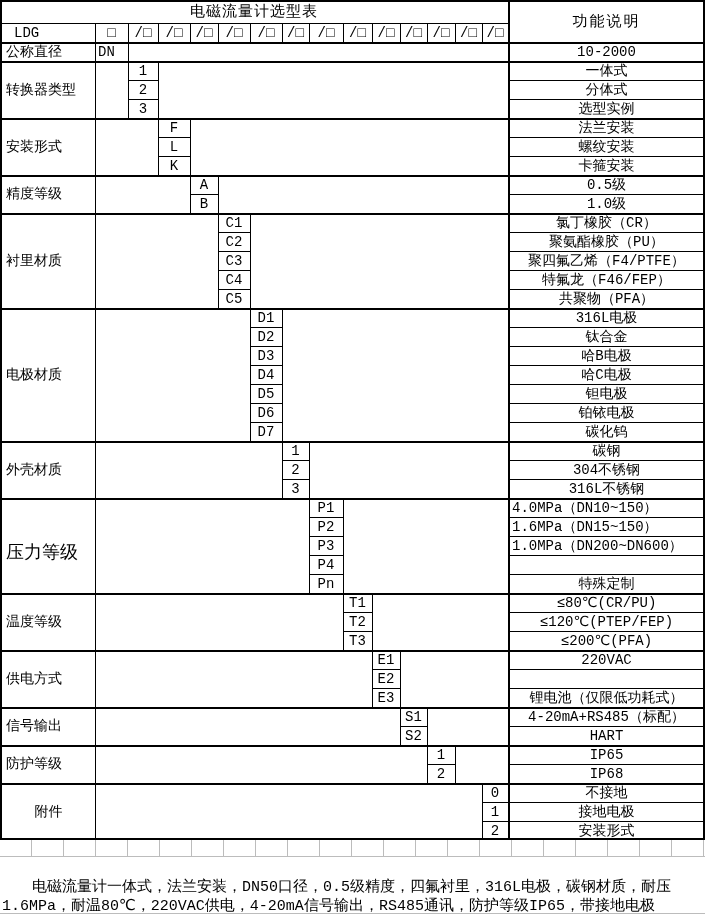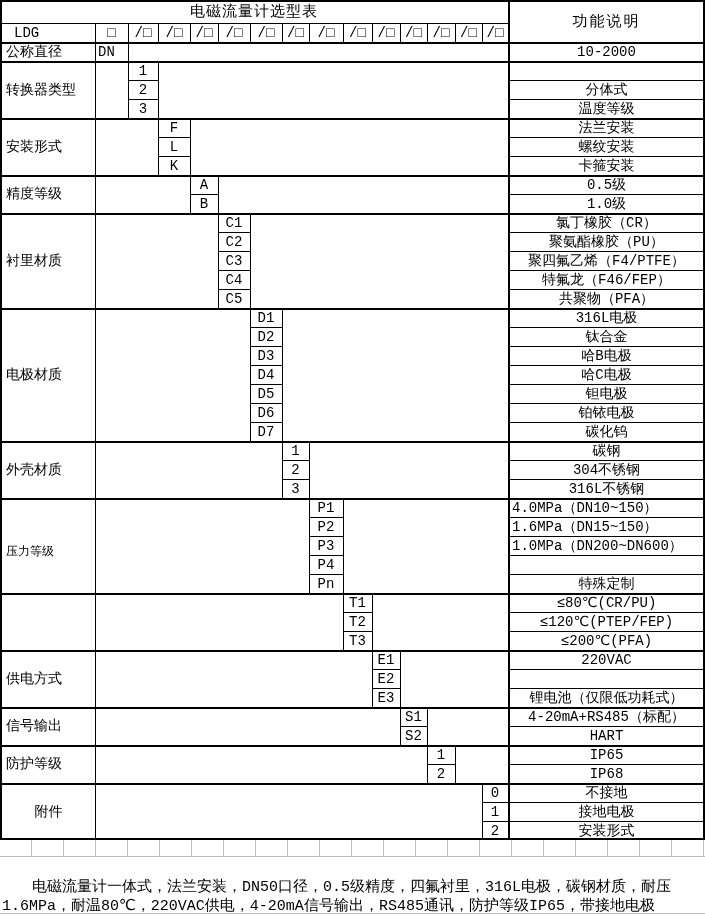--- a/index.html
+++ b/index.html
@@ -62,28 +62,29 @@
       <div style="position: absolute; box-sizing: border-box; left: 2px; top: 42px; width: 701px; height: 2px; background: rgb(0, 0, 0);"></div>
       <div style="position: absolute; box-sizing: border-box; left: 2px; top: 42px; width: 93px; height: 19px; font-size: 14px; padding-left: 4px; display: flex; align-items: center; white-space: nowrap; justify-content: flex-start;">公称直径</div>
       <div style="position: absolute; box-sizing: border-box; left: 128px; top: 42px; width: 1px; height: 19px; background: rgb(0, 0, 0);"></div>
       <div style="position: absolute; box-sizing: border-box; left: 95px; top: 42px; width: 33px; height: 19px; font-size: 14px; display: flex; align-items: center; white-space: nowrap; font-family: &quot;Liberation Mono&quot;, &quot;DejaVu Sans Mono&quot;, &quot;DejaVu Sans&quot;, sans-serif; justify-content: flex-start; padding-left: 3px;">DN</div>
       <div style="position: absolute; box-sizing: border-box; left: 510px; top: 42px; width: 193px; height: 19px; font-size: 14px; display: flex; align-items: center; white-space: nowrap; font-family: &quot;Liberation Mono&quot;, &quot;DejaVu Sans Mono&quot;, &quot;DejaVu Sans&quot;, sans-serif; justify-content: center;">10-2000</div>
       <div style="position: absolute; box-sizing: border-box; left: 2px; top: 61px; width: 701px; height: 2px; background: rgb(0, 0, 0);"></div>
       <div style="position: absolute; box-sizing: border-box; left: 2px; top: 61px; width: 93px; height: 57px; font-size: 14px; padding-left: 4px; display: flex; align-items: center; white-space: nowrap; justify-content: flex-start;">转换器类型</div>
       <div style="position: absolute; box-sizing: border-box; left: 128px; top: 61px; width: 1px; height: 57px; background: rgb(0, 0, 0);"></div>
       <div style="position: absolute; box-sizing: border-box; left: 158px; top: 61px; width: 1px; height: 57px; background: rgb(0, 0, 0);"></div>
       <div style="position: absolute; box-sizing: border-box; left: 128px; top: 61px; width: 30px; height: 19px; font-size: 14px; display: flex; align-items: center; white-space: nowrap; font-family: &quot;Liberation Mono&quot;, &quot;DejaVu Sans Mono&quot;, &quot;DejaVu Sans&quot;, sans-serif; justify-content: center;">1</div>
+      <div style="position: absolute; box-sizing: border-box; left: 510px; top: 61px; width: 193px; height: 19px; font-size: 14px; display: flex; align-items: center; white-space: nowrap; font-family: &quot;Liberation Mono&quot;, &quot;DejaVu Sans Mono&quot;, &quot;DejaVu Sans&quot;, sans-serif; justify-content: center;">一体式</div>
       <div style="position: absolute; box-sizing: border-box; left: 128px; top: 80px; width: 30px; height: 1px; background: rgb(0, 0, 0);"></div>
       <div style="position: absolute; box-sizing: border-box; left: 510px; top: 80px; width: 193px; height: 1px; background: rgb(0, 0, 0);"></div>
       <div style="position: absolute; box-sizing: border-box; left: 128px; top: 80px; width: 30px; height: 19px; font-size: 14px; display: flex; align-items: center; white-space: nowrap; font-family: &quot;Liberation Mono&quot;, &quot;DejaVu Sans Mono&quot;, &quot;DejaVu Sans&quot;, sans-serif; justify-content: center;">2</div>
       <div style="position: absolute; box-sizing: border-box; left: 510px; top: 80px; width: 193px; height: 19px; font-size: 14px; display: flex; align-items: center; white-space: nowrap; font-family: &quot;Liberation Mono&quot;, &quot;DejaVu Sans Mono&quot;, &quot;DejaVu Sans&quot;, sans-serif; justify-content: center;">分体式</div>
       <div style="position: absolute; box-sizing: border-box; left: 128px; top: 99px; width: 30px; height: 1px; background: rgb(0, 0, 0);"></div>
       <div style="position: absolute; box-sizing: border-box; left: 510px; top: 99px; width: 193px; height: 1px; background: rgb(0, 0, 0);"></div>
       <div style="position: absolute; box-sizing: border-box; left: 128px; top: 99px; width: 30px; height: 19px; font-size: 14px; display: flex; align-items: center; white-space: nowrap; font-family: &quot;Liberation Mono&quot;, &quot;DejaVu Sans Mono&quot;, &quot;DejaVu Sans&quot;, sans-serif; justify-content: center;">3</div>
-      <div style="position: absolute; box-sizing: border-box; left: 510px; top: 99px; width: 193px; height: 19px; font-size: 14px; display: flex; align-items: center; white-space: nowrap; font-family: &quot;Liberation Mono&quot;, &quot;DejaVu Sans Mono&quot;, &quot;DejaVu Sans&quot;, sans-serif; justify-content: center;">温度等级</div>
+      <div style="position: absolute; box-sizing: border-box; left: 510px; top: 99px; width: 193px; height: 19px; font-size: 14px; display: flex; align-items: center; white-space: nowrap; font-family: &quot;Liberation Mono&quot;, &quot;DejaVu Sans Mono&quot;, &quot;DejaVu Sans&quot;, sans-serif; justify-content: center;">选型实例</div>
       <div style="position: absolute; box-sizing: border-box; left: 2px; top: 118px; width: 701px; height: 2px; background: rgb(0, 0, 0);"></div>
       <div style="position: absolute; box-sizing: border-box; left: 2px; top: 118px; width: 93px; height: 57px; font-size: 14px; padding-left: 4px; display: flex; align-items: center; white-space: nowrap; justify-content: flex-start;">安装形式</div>
       <div style="position: absolute; box-sizing: border-box; left: 158px; top: 118px; width: 1px; height: 57px; background: rgb(0, 0, 0);"></div>
       <div style="position: absolute; box-sizing: border-box; left: 190px; top: 118px; width: 1px; height: 57px; background: rgb(0, 0, 0);"></div>
       <div style="position: absolute; box-sizing: border-box; left: 158px; top: 118px; width: 32px; height: 19px; font-size: 14px; display: flex; align-items: center; white-space: nowrap; font-family: &quot;Liberation Mono&quot;, &quot;DejaVu Sans Mono&quot;, &quot;DejaVu Sans&quot;, sans-serif; justify-content: center;">F</div>
       <div style="position: absolute; box-sizing: border-box; left: 510px; top: 118px; width: 193px; height: 19px; font-size: 14px; display: flex; align-items: center; white-space: nowrap; font-family: &quot;Liberation Mono&quot;, &quot;DejaVu Sans Mono&quot;, &quot;DejaVu Sans&quot;, sans-serif; justify-content: center;">法兰安装</div>
       <div style="position: absolute; box-sizing: border-box; left: 158px; top: 137px; width: 32px; height: 1px; background: rgb(0, 0, 0);"></div>
       <div style="position: absolute; box-sizing: border-box; left: 510px; top: 137px; width: 193px; height: 1px; background: rgb(0, 0, 0);"></div>
       <div style="position: absolute; box-sizing: border-box; left: 158px; top: 137px; width: 32px; height: 19px; font-size: 14px; display: flex; align-items: center; white-space: nowrap; font-family: &quot;Liberation Mono&quot;, &quot;DejaVu Sans Mono&quot;, &quot;DejaVu Sans&quot;, sans-serif; justify-content: center;">L</div>
       <div style="position: absolute; box-sizing: border-box; left: 510px; top: 137px; width: 193px; height: 19px; font-size: 14px; display: flex; align-items: center; white-space: nowrap; font-family: &quot;Liberation Mono&quot;, &quot;DejaVu Sans Mono&quot;, &quot;DejaVu Sans&quot;, sans-serif; justify-content: center;">螺纹安装</div>
@@ -161,41 +162,42 @@
       <div style="position: absolute; box-sizing: border-box; left: 510px; top: 441px; width: 193px; height: 19px; font-size: 14px; display: flex; align-items: center; white-space: nowrap; font-family: &quot;Liberation Mono&quot;, &quot;DejaVu Sans Mono&quot;, &quot;DejaVu Sans&quot;, sans-serif; justify-content: center;">碳钢</div>
       <div style="position: absolute; box-sizing: border-box; left: 282px; top: 460px; width: 27px; height: 1px; background: rgb(0, 0, 0);"></div>
       <div style="position: absolute; box-sizing: border-box; left: 510px; top: 460px; width: 193px; height: 1px; background: rgb(0, 0, 0);"></div>
       <div style="position: absolute; box-sizing: border-box; left: 282px; top: 460px; width: 27px; height: 19px; font-size: 14px; display: flex; align-items: center; white-space: nowrap; font-family: &quot;Liberation Mono&quot;, &quot;DejaVu Sans Mono&quot;, &quot;DejaVu Sans&quot;, sans-serif; justify-content: center;">2</div>
       <div style="position: absolute; box-sizing: border-box; left: 510px; top: 460px; width: 193px; height: 19px; font-size: 14px; display: flex; align-items: center; white-space: nowrap; font-family: &quot;Liberation Mono&quot;, &quot;DejaVu Sans Mono&quot;, &quot;DejaVu Sans&quot;, sans-serif; justify-content: center;">304不锈钢</div>
       <div style="position: absolute; box-sizing: border-box; left: 282px; top: 479px; width: 27px; height: 1px; background: rgb(0, 0, 0);"></div>
       <div style="position: absolute; box-sizing: border-box; left: 510px; top: 479px; width: 193px; height: 1px; background: rgb(0, 0, 0);"></div>
       <div style="position: absolute; box-sizing: border-box; left: 282px; top: 479px; width: 27px; height: 19px; font-size: 14px; display: flex; align-items: center; white-space: nowrap; font-family: &quot;Liberation Mono&quot;, &quot;DejaVu Sans Mono&quot;, &quot;DejaVu Sans&quot;, sans-serif; justify-content: center;">3</div>
       <div style="position: absolute; box-sizing: border-box; left: 510px; top: 479px; width: 193px; height: 19px; font-size: 14px; display: flex; align-items: center; white-space: nowrap; font-family: &quot;Liberation Mono&quot;, &quot;DejaVu Sans Mono&quot;, &quot;DejaVu Sans&quot;, sans-serif; justify-content: center;">316L不锈钢</div>
       <div style="position: absolute; box-sizing: border-box; left: 2px; top: 498px; width: 701px; height: 2px; background: rgb(0, 0, 0);"></div>
-      <div style="position: absolute; box-sizing: border-box; left: 2px; top: 498px; width: 93px; height: 107px; font-size: 12px; padding-left: 4px; display: flex; align-items: center; white-space: nowrap; justify-content: flex-start;">压力等级</div>
+      <div style="position: absolute; box-sizing: border-box; left: 2px; top: 498px; width: 93px; height: 107px; font-size: 18px; padding-left: 4px; display: flex; align-items: center; white-space: nowrap; justify-content: flex-start;">压力等级</div>
       <div style="position: absolute; box-sizing: border-box; left: 309px; top: 498px; width: 1px; height: 95px; background: rgb(0, 0, 0);"></div>
       <div style="position: absolute; box-sizing: border-box; left: 343px; top: 498px; width: 1px; height: 95px; background: rgb(0, 0, 0);"></div>
       <div style="position: absolute; box-sizing: border-box; left: 309px; top: 498px; width: 34px; height: 19px; font-size: 14px; display: flex; align-items: center; white-space: nowrap; font-family: &quot;Liberation Mono&quot;, &quot;DejaVu Sans Mono&quot;, &quot;DejaVu Sans&quot;, sans-serif; justify-content: center;">P1</div>
       <div style="position: absolute; box-sizing: border-box; left: 510px; top: 498px; width: 193px; height: 19px; font-size: 14px; display: flex; align-items: center; white-space: nowrap; font-family: &quot;Liberation Mono&quot;, &quot;DejaVu Sans Mono&quot;, &quot;DejaVu Sans&quot;, sans-serif; justify-content: flex-start; padding-left: 2px;">4.0MPa（DN10~150）</div>
       <div style="position: absolute; box-sizing: border-box; left: 309px; top: 517px; width: 34px; height: 1px; background: rgb(0, 0, 0);"></div>
       <div style="position: absolute; box-sizing: border-box; left: 510px; top: 517px; width: 193px; height: 1px; background: rgb(0, 0, 0);"></div>
       <div style="position: absolute; box-sizing: border-box; left: 309px; top: 517px; width: 34px; height: 19px; font-size: 14px; display: flex; align-items: center; white-space: nowrap; font-family: &quot;Liberation Mono&quot;, &quot;DejaVu Sans Mono&quot;, &quot;DejaVu Sans&quot;, sans-serif; justify-content: center;">P2</div>
       <div style="position: absolute; box-sizing: border-box; left: 510px; top: 517px; width: 193px; height: 19px; font-size: 14px; display: flex; align-items: center; white-space: nowrap; font-family: &quot;Liberation Mono&quot;, &quot;DejaVu Sans Mono&quot;, &quot;DejaVu Sans&quot;, sans-serif; justify-content: flex-start; padding-left: 2px;">1.6MPa（DN15~150）</div>
       <div style="position: absolute; box-sizing: border-box; left: 309px; top: 536px; width: 34px; height: 1px; background: rgb(0, 0, 0);"></div>
       <div style="position: absolute; box-sizing: border-box; left: 510px; top: 536px; width: 193px; height: 1px; background: rgb(0, 0, 0);"></div>
       <div style="position: absolute; box-sizing: border-box; left: 309px; top: 536px; width: 34px; height: 19px; font-size: 14px; display: flex; align-items: center; white-space: nowrap; font-family: &quot;Liberation Mono&quot;, &quot;DejaVu Sans Mono&quot;, &quot;DejaVu Sans&quot;, sans-serif; justify-content: center;">P3</div>
       <div style="position: absolute; box-sizing: border-box; left: 510px; top: 536px; width: 193px; height: 19px; font-size: 14px; display: flex; align-items: center; white-space: nowrap; font-family: &quot;Liberation Mono&quot;, &quot;DejaVu Sans Mono&quot;, &quot;DejaVu Sans&quot;, sans-serif; justify-content: flex-start; padding-left: 2px;">1.0MPa（DN200~DN600）</div>
       <div style="position: absolute; box-sizing: border-box; left: 309px; top: 555px; width: 34px; height: 1px; background: rgb(0, 0, 0);"></div>
       <div style="position: absolute; box-sizing: border-box; left: 510px; top: 555px; width: 193px; height: 1px; background: rgb(0, 0, 0);"></div>
       <div style="position: absolute; box-sizing: border-box; left: 309px; top: 555px; width: 34px; height: 19px; font-size: 14px; display: flex; align-items: center; white-space: nowrap; font-family: &quot;Liberation Mono&quot;, &quot;DejaVu Sans Mono&quot;, &quot;DejaVu Sans&quot;, sans-serif; justify-content: center;">P4</div>
       <div style="position: absolute; box-sizing: border-box; left: 309px; top: 574px; width: 34px; height: 1px; background: rgb(0, 0, 0);"></div>
       <div style="position: absolute; box-sizing: border-box; left: 510px; top: 574px; width: 193px; height: 1px; background: rgb(0, 0, 0);"></div>
       <div style="position: absolute; box-sizing: border-box; left: 309px; top: 574px; width: 34px; height: 19px; font-size: 14px; display: flex; align-items: center; white-space: nowrap; font-family: &quot;Liberation Mono&quot;, &quot;DejaVu Sans Mono&quot;, &quot;DejaVu Sans&quot;, sans-serif; justify-content: center;">Pn</div>
       <div style="position: absolute; box-sizing: border-box; left: 510px; top: 574px; width: 193px; height: 19px; font-size: 14px; display: flex; align-items: center; white-space: nowrap; font-family: &quot;Liberation Mono&quot;, &quot;DejaVu Sans Mono&quot;, &quot;DejaVu Sans&quot;, sans-serif; justify-content: center;">特殊定制</div>
       <div style="position: absolute; box-sizing: border-box; left: 2px; top: 593px; width: 701px; height: 2px; background: rgb(0, 0, 0);"></div>
+      <div style="position: absolute; box-sizing: border-box; left: 2px; top: 593px; width: 93px; height: 57px; font-size: 14px; padding-left: 4px; display: flex; align-items: center; white-space: nowrap; justify-content: flex-start;">温度等级</div>
       <div style="position: absolute; box-sizing: border-box; left: 343px; top: 593px; width: 1px; height: 57px; background: rgb(0, 0, 0);"></div>
       <div style="position: absolute; box-sizing: border-box; left: 372px; top: 593px; width: 1px; height: 57px; background: rgb(0, 0, 0);"></div>
       <div style="position: absolute; box-sizing: border-box; left: 343px; top: 593px; width: 29px; height: 19px; font-size: 14px; display: flex; align-items: center; white-space: nowrap; font-family: &quot;Liberation Mono&quot;, &quot;DejaVu Sans Mono&quot;, &quot;DejaVu Sans&quot;, sans-serif; justify-content: center;">T1</div>
       <div style="position: absolute; box-sizing: border-box; left: 510px; top: 593px; width: 193px; height: 19px; font-size: 14px; display: flex; align-items: center; white-space: nowrap; font-family: &quot;Liberation Mono&quot;, &quot;DejaVu Sans Mono&quot;, &quot;DejaVu Sans&quot;, sans-serif; justify-content: center;">≤80℃(CR/PU)</div>
       <div style="position: absolute; box-sizing: border-box; left: 343px; top: 612px; width: 29px; height: 1px; background: rgb(0, 0, 0);"></div>
       <div style="position: absolute; box-sizing: border-box; left: 510px; top: 612px; width: 193px; height: 1px; background: rgb(0, 0, 0);"></div>
       <div style="position: absolute; box-sizing: border-box; left: 343px; top: 612px; width: 29px; height: 19px; font-size: 14px; display: flex; align-items: center; white-space: nowrap; font-family: &quot;Liberation Mono&quot;, &quot;DejaVu Sans Mono&quot;, &quot;DejaVu Sans&quot;, sans-serif; justify-content: center;">T2</div>
       <div style="position: absolute; box-sizing: border-box; left: 510px; top: 612px; width: 193px; height: 19px; font-size: 14px; display: flex; align-items: center; white-space: nowrap; font-family: &quot;Liberation Mono&quot;, &quot;DejaVu Sans Mono&quot;, &quot;DejaVu Sans&quot;, sans-serif; justify-content: center;">≤120℃(PTEP/FEP)</div>
       <div style="position: absolute; box-sizing: border-box; left: 343px; top: 631px; width: 29px; height: 1px; background: rgb(0, 0, 0);"></div>
       <div style="position: absolute; box-sizing: border-box; left: 510px; top: 631px; width: 193px; height: 1px; background: rgb(0, 0, 0);"></div>

